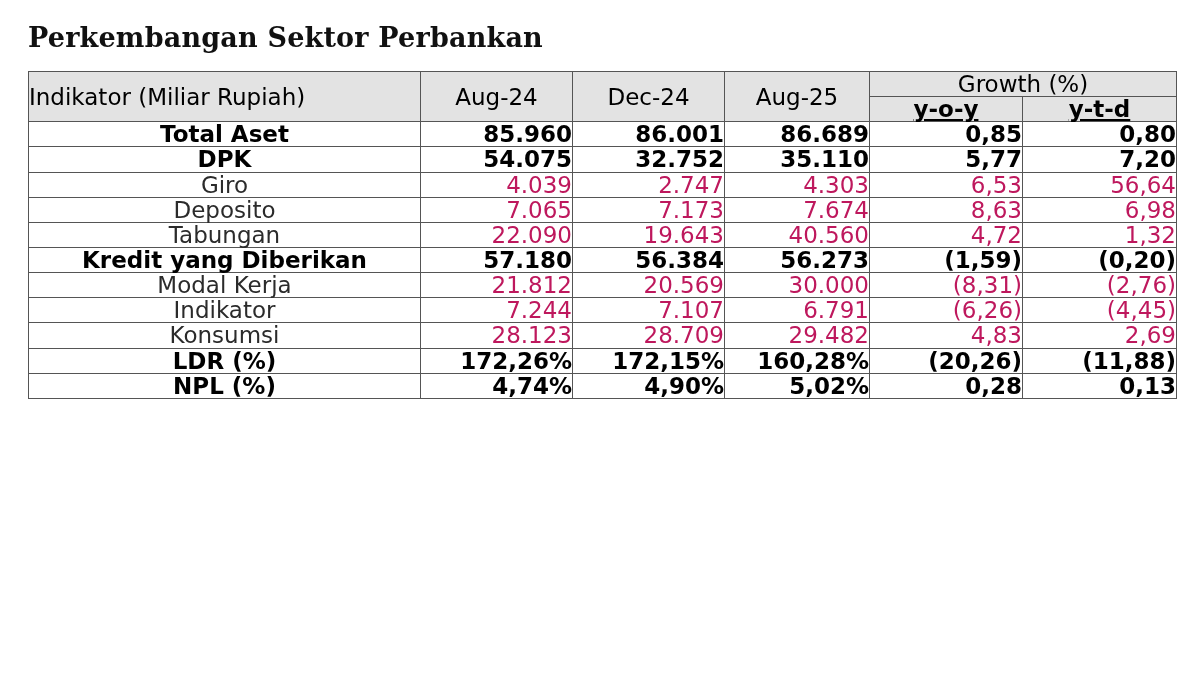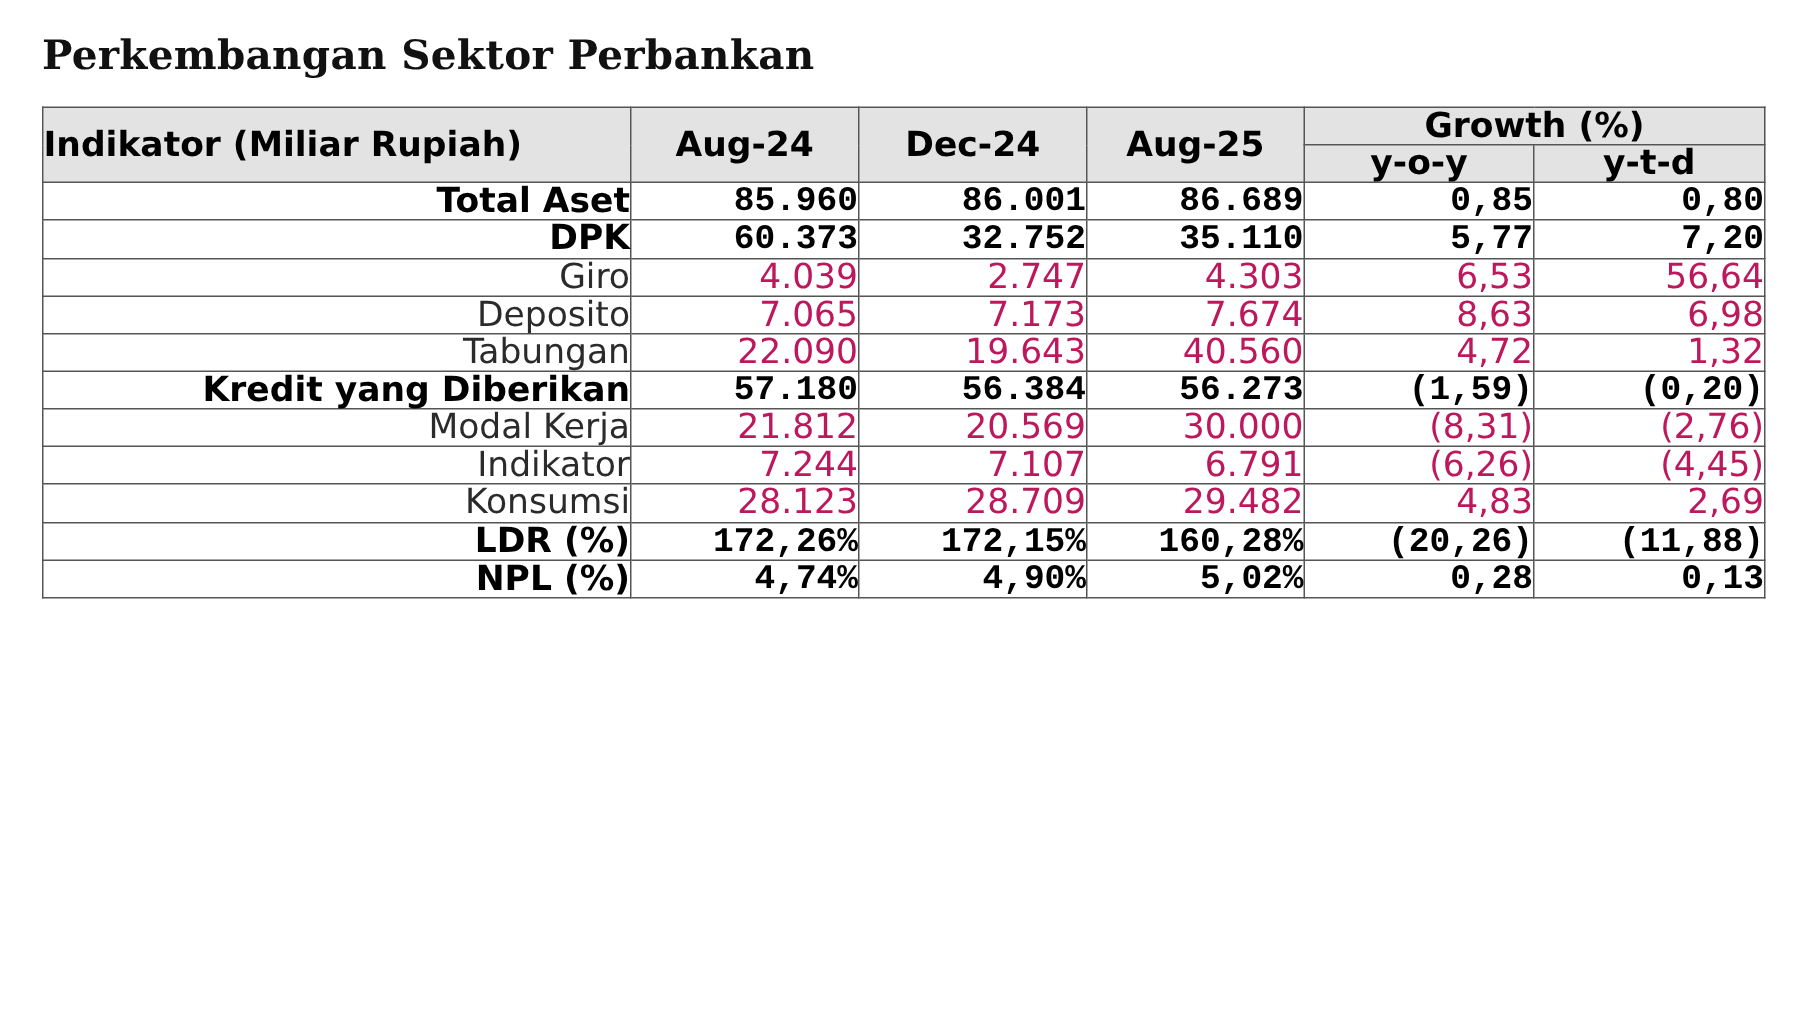--- a/index.html
+++ b/index.html
@@ -39,61 +39,61 @@
   table.data th, table.data td {
     border: 1.5px solid #555555;
     padding: 0;
     font-size: 23px;
     line-height: 1.05;
     vertical-align: middle;
     background: #ffffff;
   }
   thead th {
     background: #e3e3e3 !important;
-    font-weight: bold;
+    font-weight: normal;
     text-align: center;
   }
   th.ind-head {
     text-align: left;
     padding: 6px 10px 6px 12px;
     font-size: 23px;
   }
   th.period {
     padding: 6px 10px;
     font-size: 23px;
   }
   th.growth-top {
     padding: 4px 10px 3px 10px;
     font-size: 23px;
     border-bottom: 1.5px solid #555555;
   }
   th.growth-sub {
     padding: 3px 10px 5px 10px;
     font-size: 21px;
     font-weight: bold;
+    text-decoration: underline;
   }
   td.label {
-    text-align: right;
+    text-align: center;
     padding: 5px 10px 5px 12px;
     color: #2b2b2b;
   }
   td.label.bold {
     font-weight: bold;
     color: #000000;
   }
   td.num {
     text-align: right;
     padding: 5px 12px 5px 8px;
     color: #be185d;
     font-variant-numeric: tabular-nums;
   }
   td.num.bold {
     font-weight: bold;
     color: #000000;
-    font-family: Liberation Mono, monospace;
   }
   col.c-ind { width: 392px; }
   col.c-p1 { width: 152px; }
   col.c-p2 { width: 152px; }
   col.c-p3 { width: 145px; }
   col.c-g1 { width: 153px; }
   col.c-g2 { width: 154px; }
 </style>
 </head>
 <body>
@@ -128,21 +128,21 @@
       <tr>
         <td class="label bold">Total Aset</td>
         <td class="num bold">85.960</td>
         <td class="num bold">86.001</td>
         <td class="num bold">86.689</td>
         <td class="num bold">0,85</td>
         <td class="num bold">0,80</td>
       </tr>
       <tr>
         <td class="label bold">DPK</td>
-        <td class="num bold">60.373</td>
+        <td class="num bold">54.075</td>
         <td class="num bold">32.752</td>
         <td class="num bold">35.110</td>
         <td class="num bold">5,77</td>
         <td class="num bold">7,20</td>
       </tr>
       <tr>
         <td class="label">Giro</td>
         <td class="num">4.039</td>
         <td class="num">2.747</td>
         <td class="num">4.303</td>

